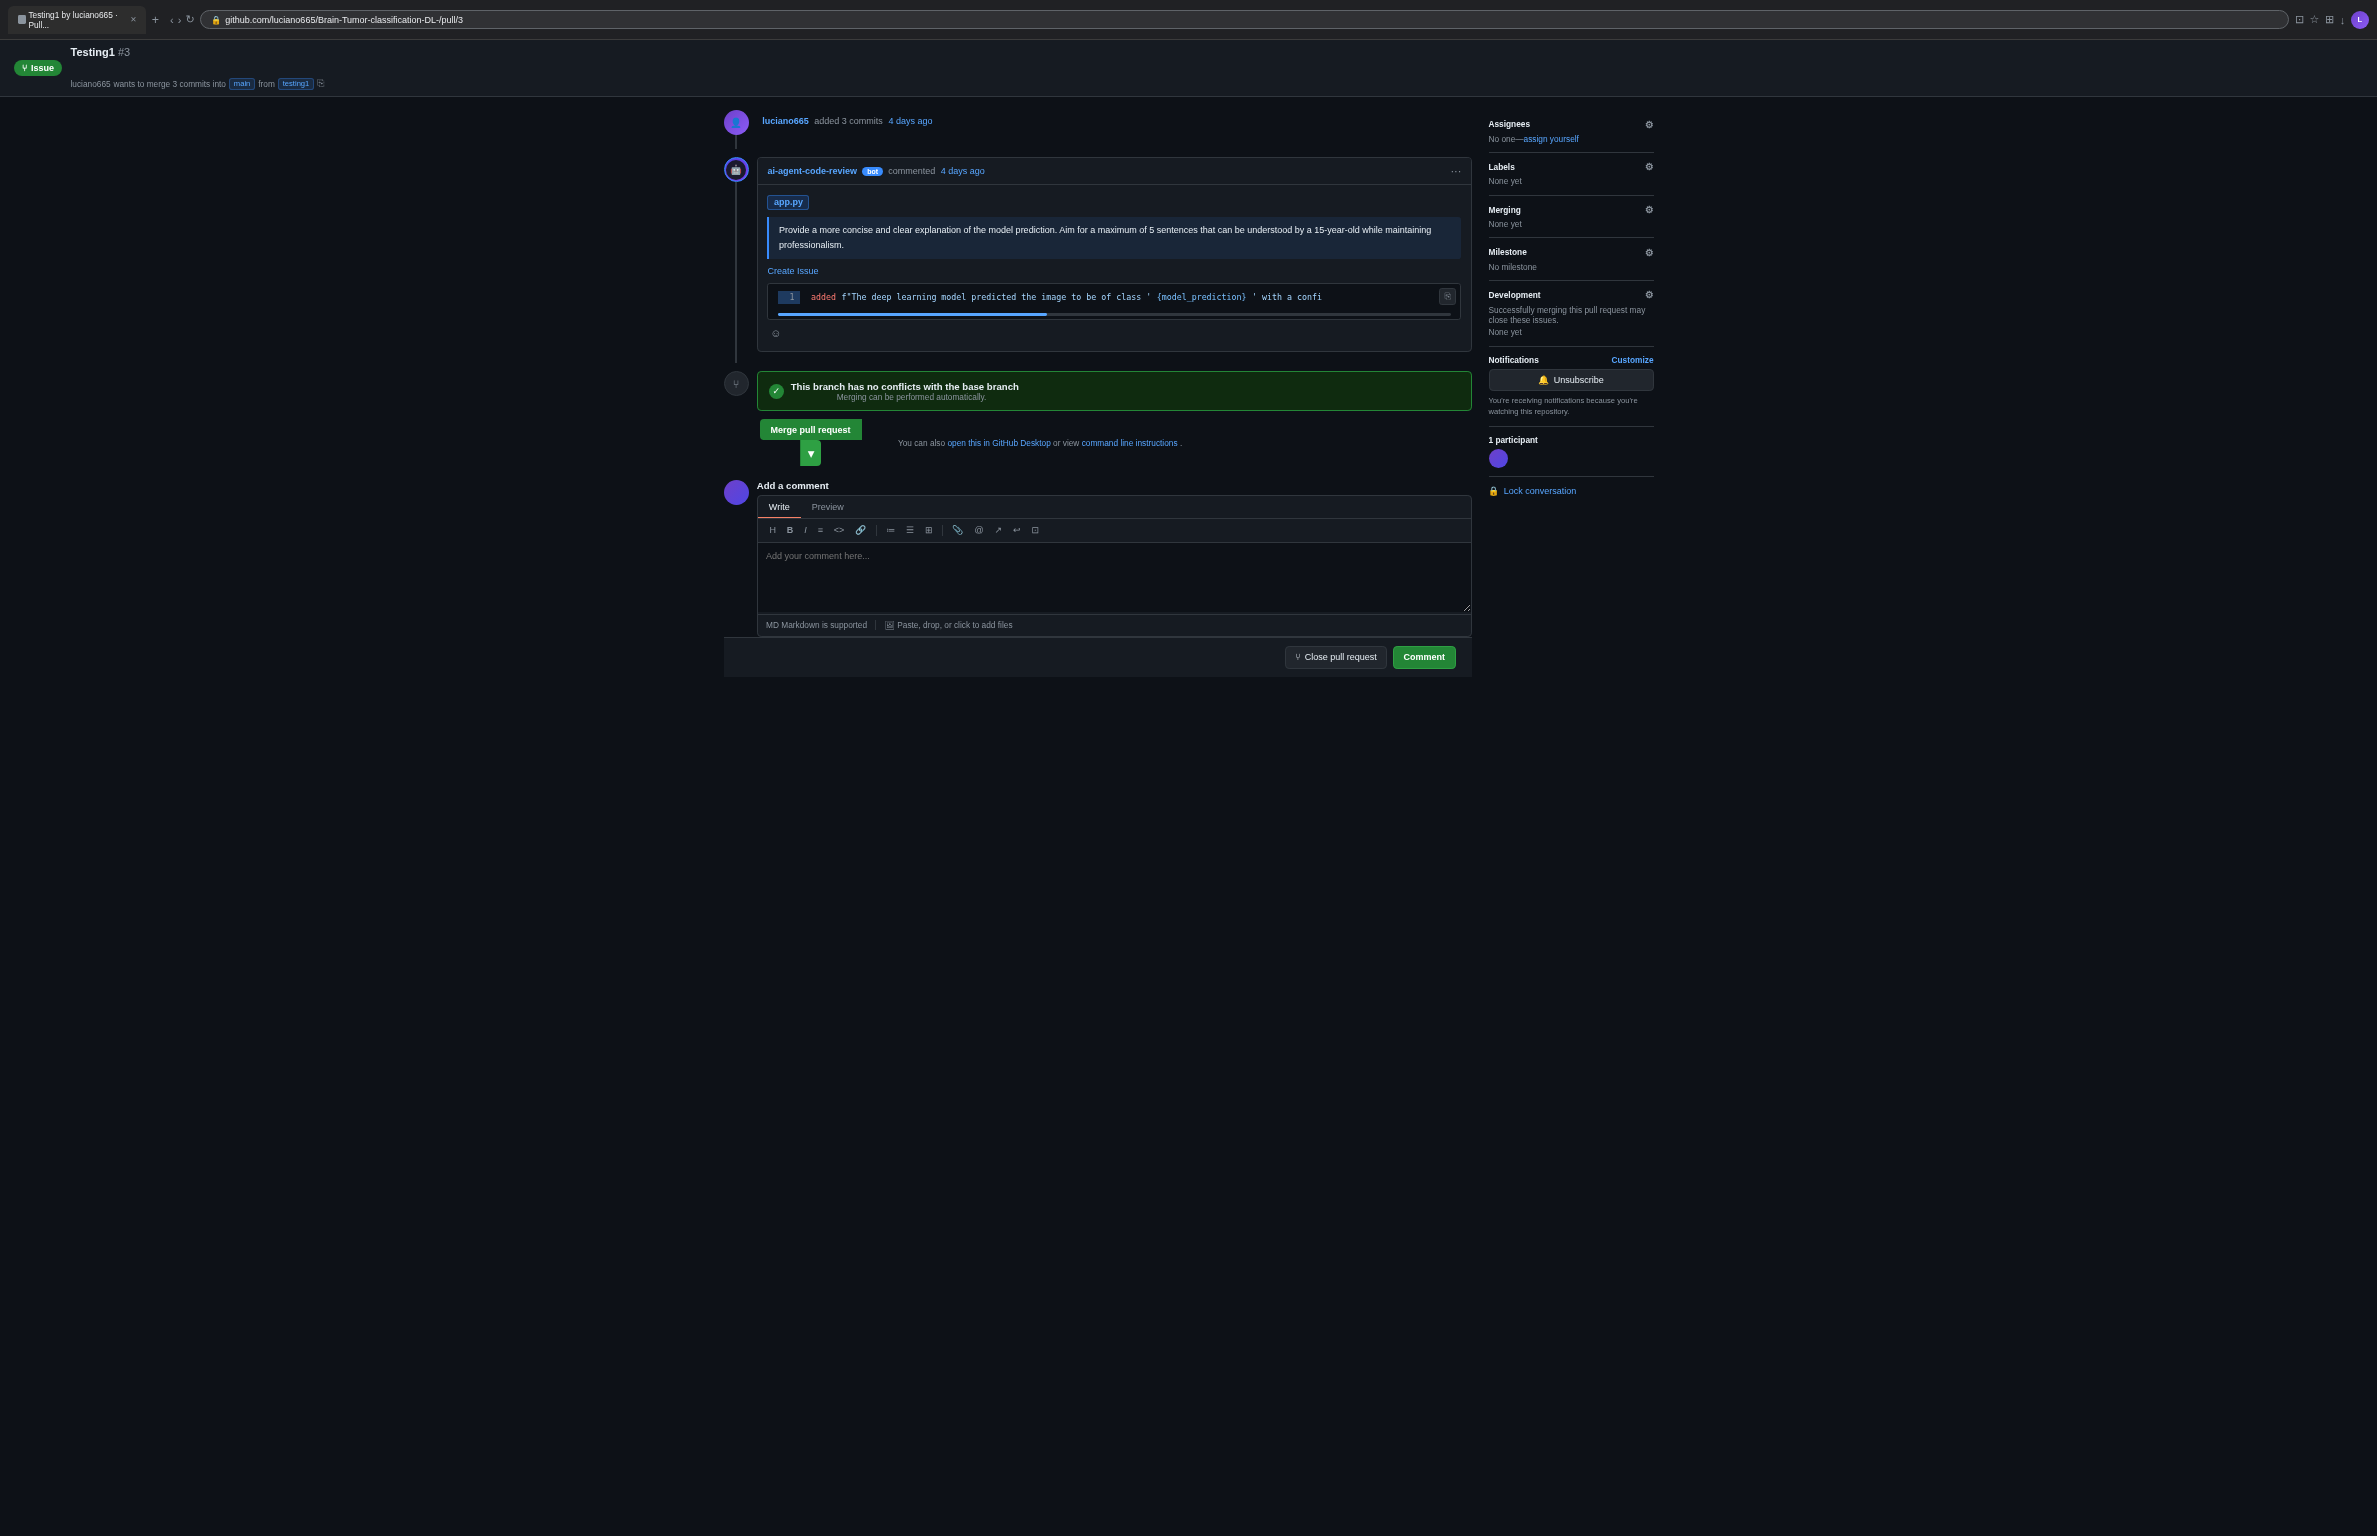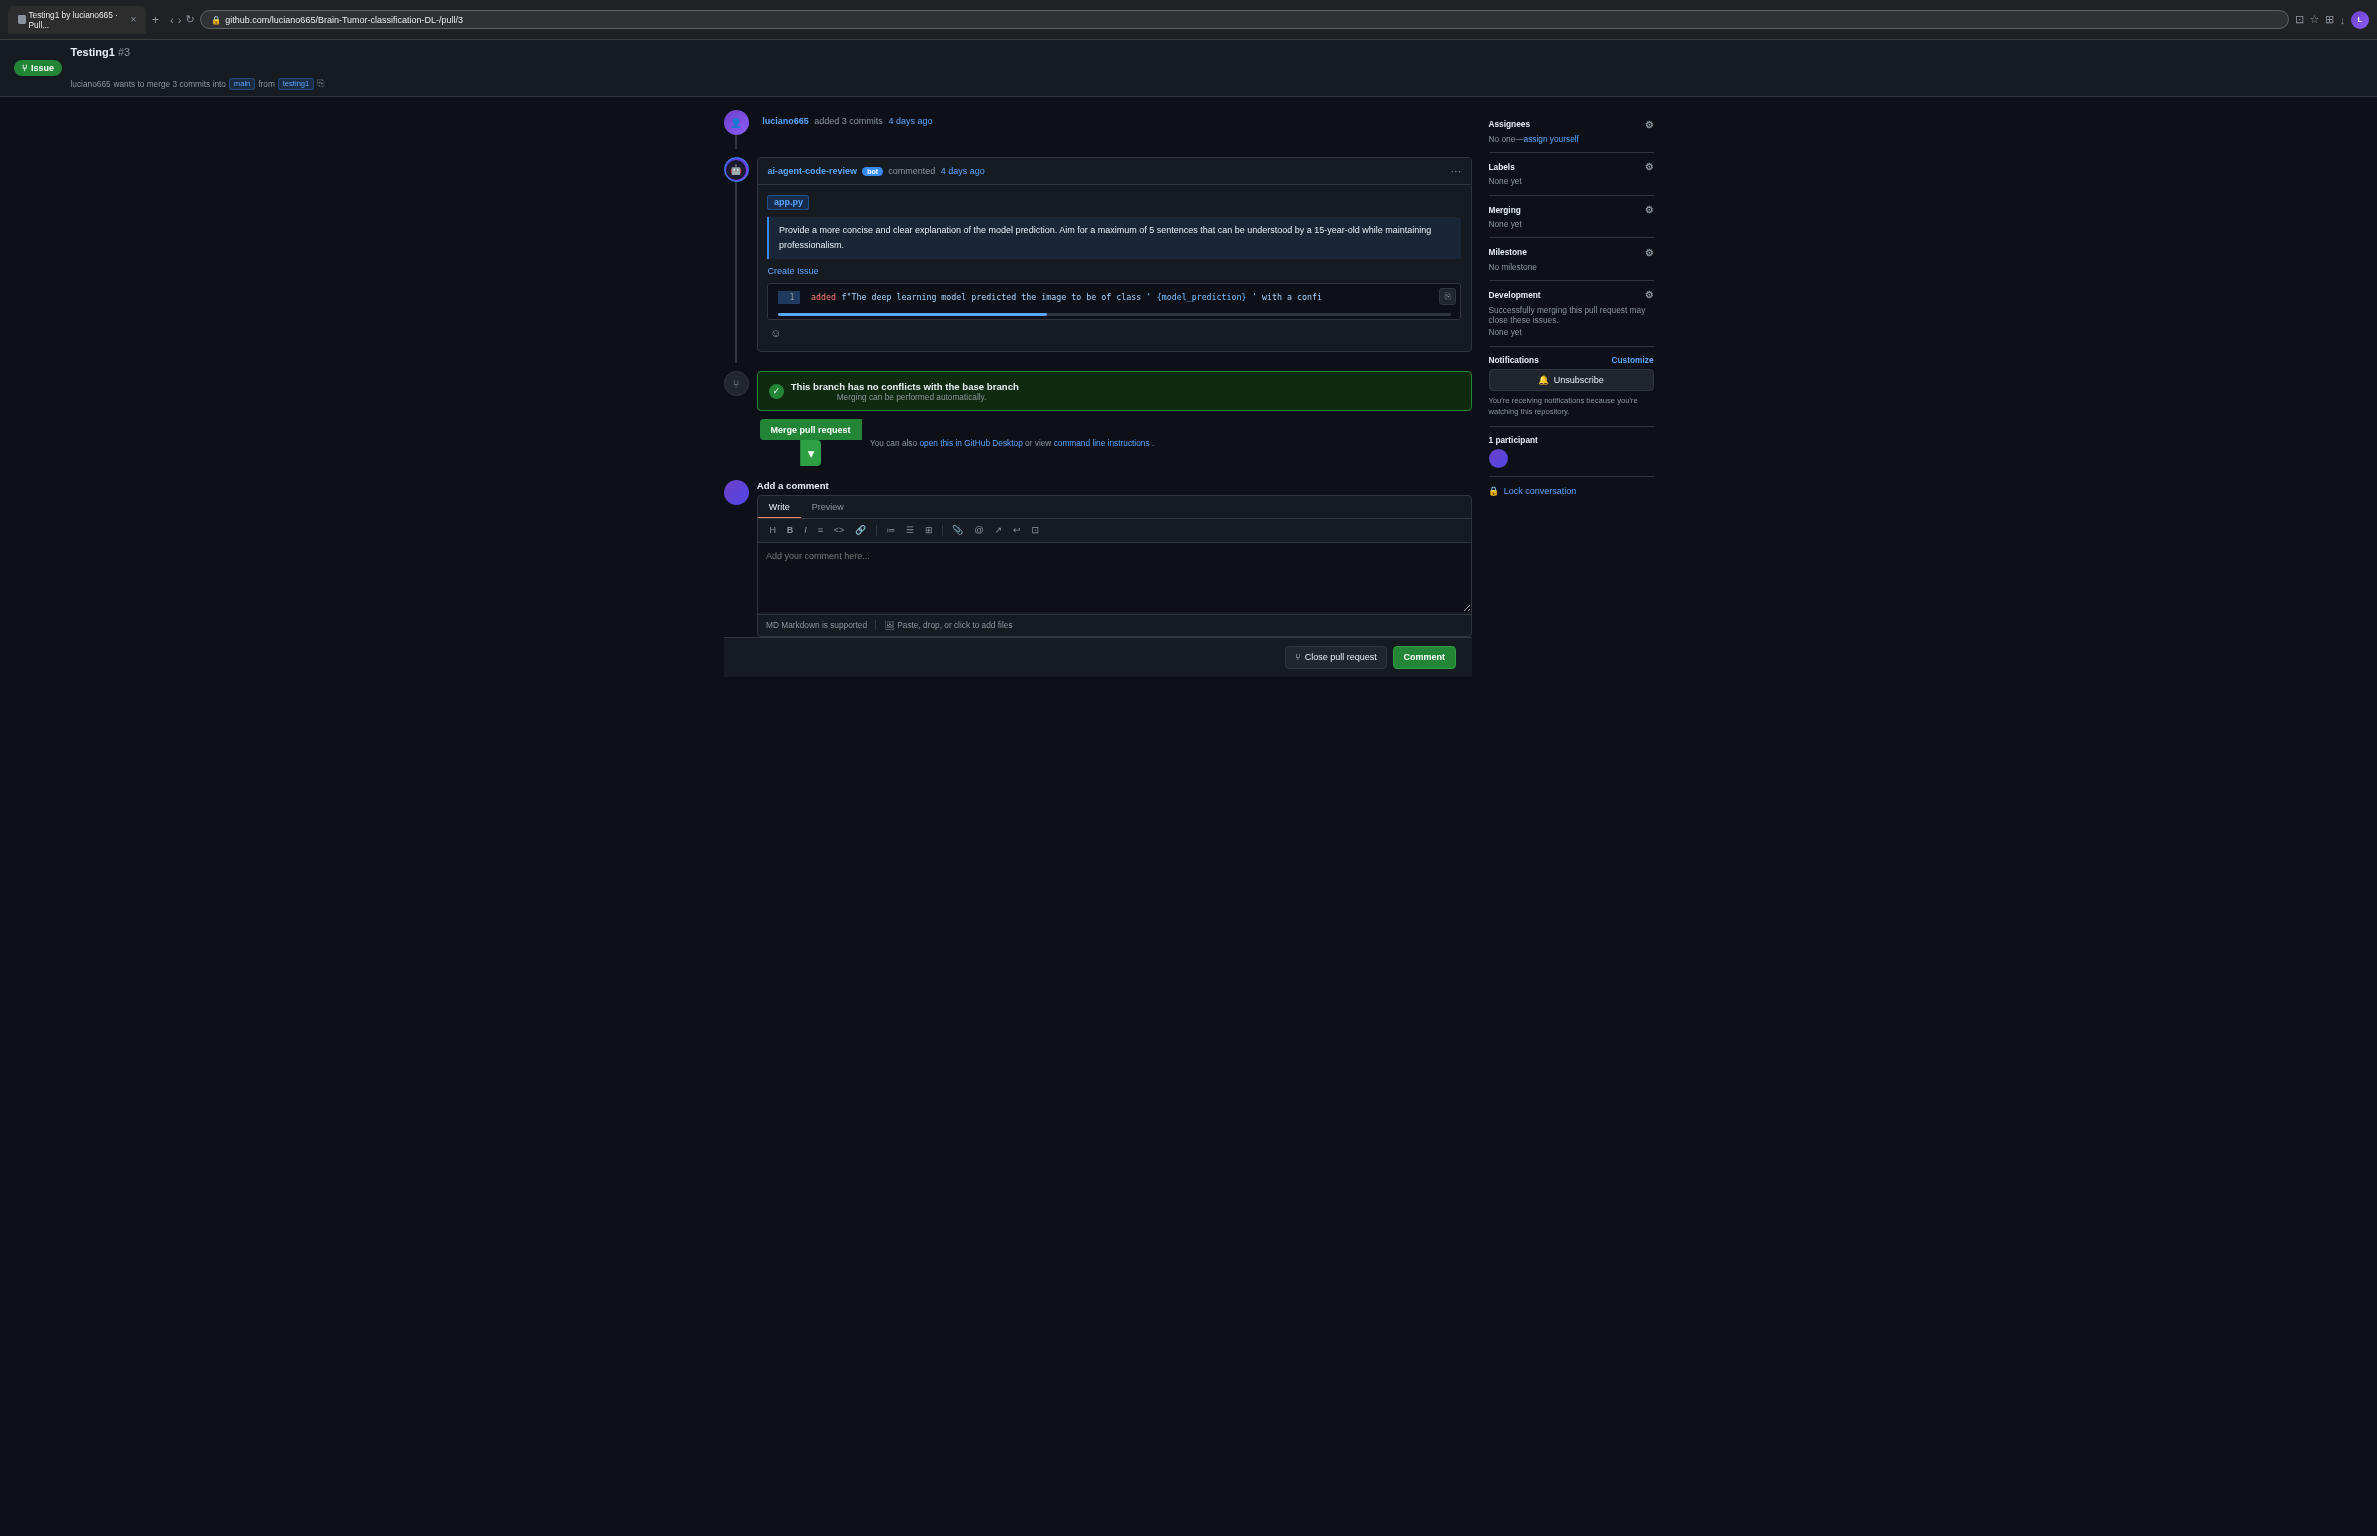--- a/index.html
+++ b/index.html
@@ -303,21 +303,21 @@
     }
     .merge-btn-arrow {
       background: #2ea043;
       border: none;
       border-left: 0.7px solid #238636;
       padding: 5.5px 6.9px;
       border-radius: 0 4.1px 4.1px 0;
       color: white;
       cursor: pointer;
     }
-    .merge-extra { color: #8b949e; font-size: 8.3px; }
+    .merge-extra { color: #8b949e; font-size: 8.3px; margin-left: 28px; }
     .merge-extra a { color: #58a6ff; }
 
     
     .comment-box {
       border: 0.7px solid #30363d;
       border-radius: 4.1px;
       background: #161b22;
       overflow: hidden;
     }
     .editor-tabs {

